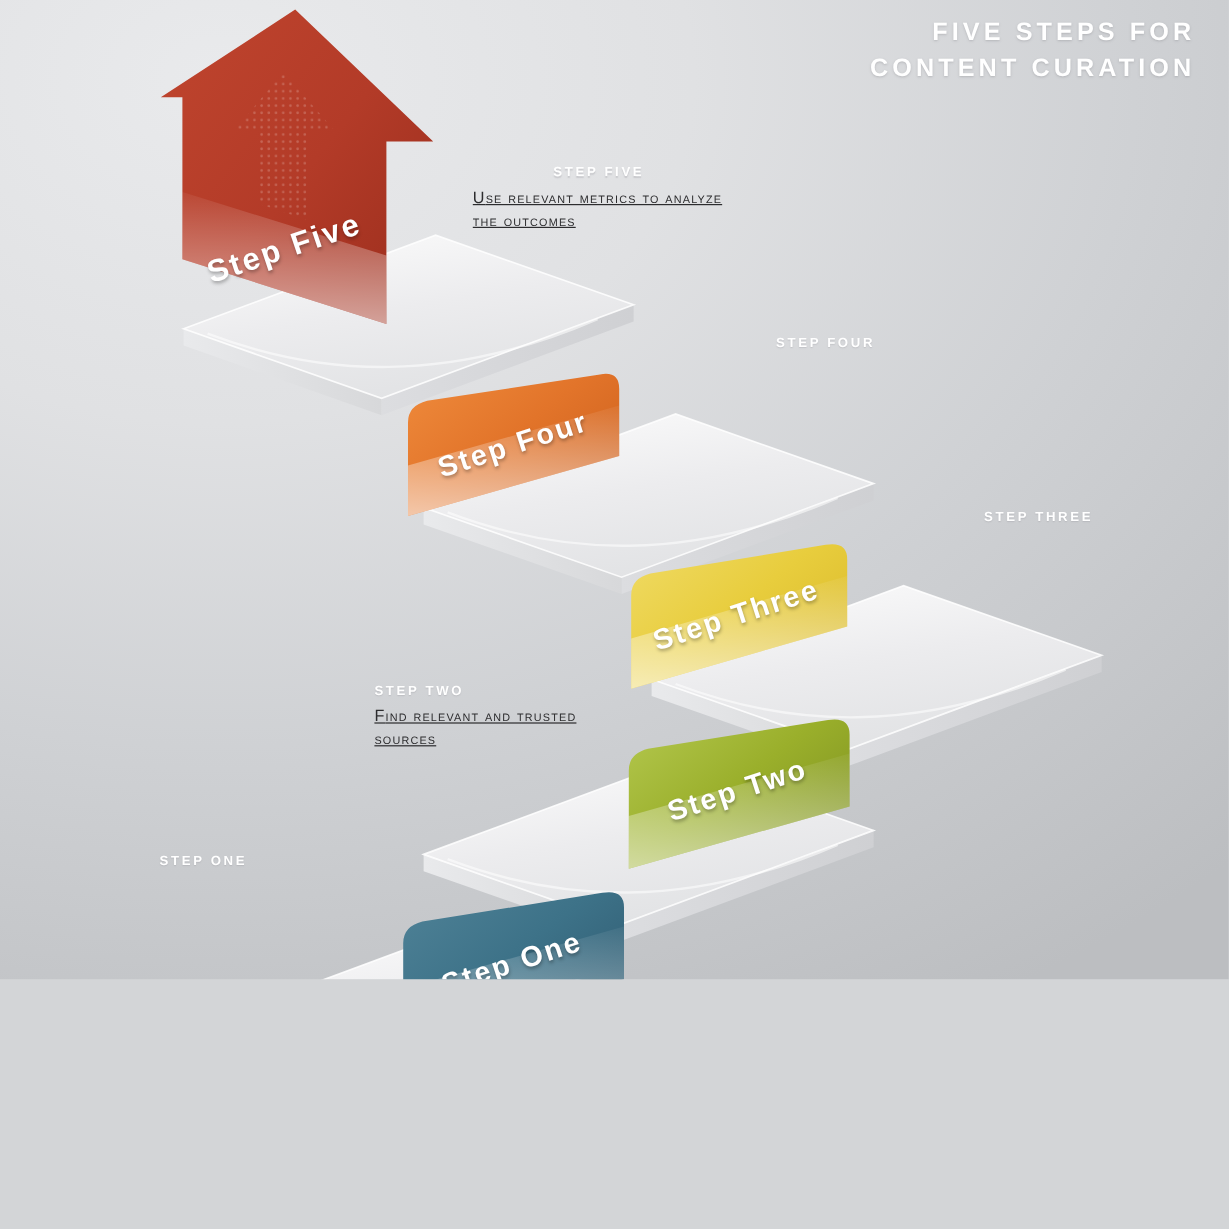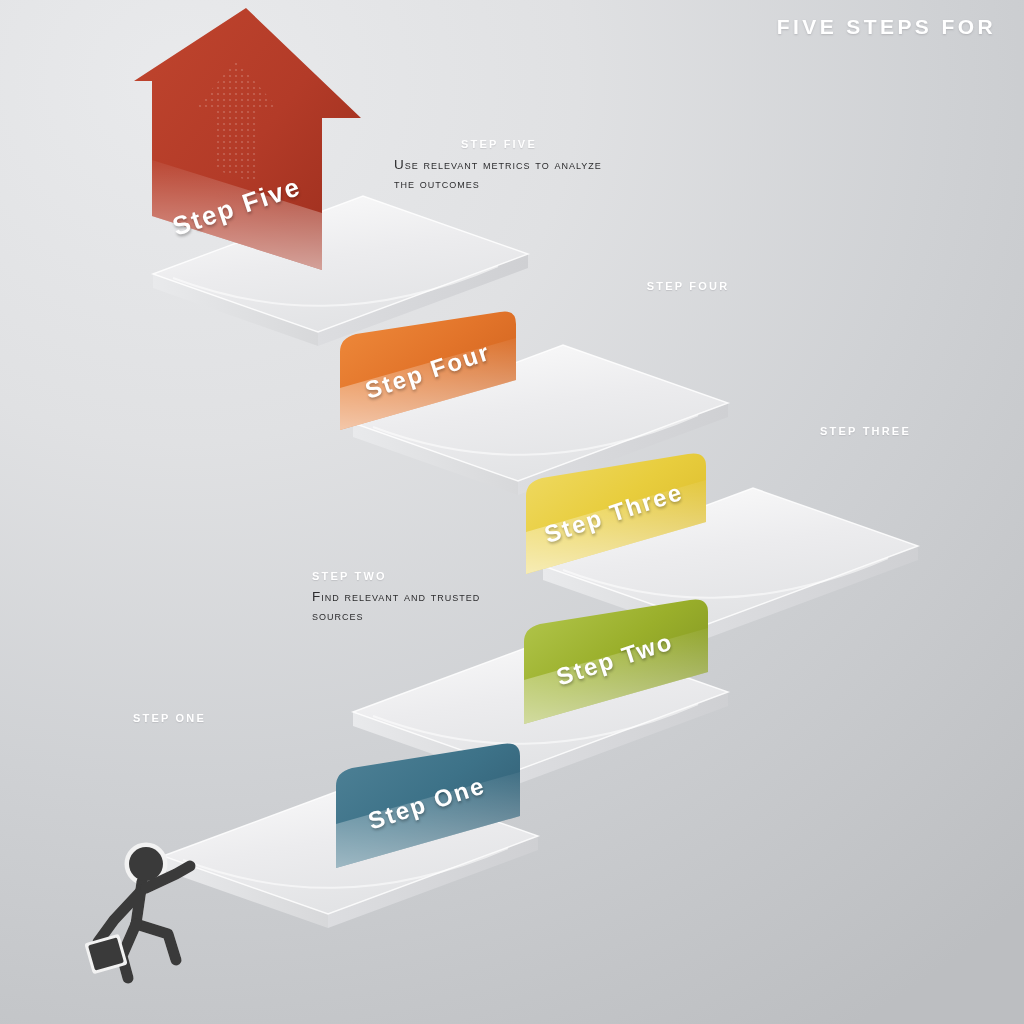--- a/index.html
+++ b/index.html
@@ -2,21 +2,21 @@
 <html><head>
 <meta charset="utf-8">
 <style>
   html,body{margin:0;padding:0;}
   body{
     width:1024px;height:1024px;overflow:hidden;
     font-family:"Liberation Sans", sans-serif;
     background:#d3d5d7;
   }
   #stage{
-    position:relative;width:1024px;height:1024px;overflow:hidden;
+    position:relative;width:1024px;height:816px;overflow:hidden;
     background:
       radial-gradient(120% 110% at 18% 8%, #e9eaec 0%, #e0e1e3 32%, #cfd1d4 62%, #bcbec1 100%);
   }
   
   #title{
     position:absolute;right:28px;top:12px;
     text-align:right;color:#ffffff;
     font-weight:bold;font-size:21px;letter-spacing:3.4px;
     line-height:30px;text-transform:uppercase;
     text-shadow:0 1px 2px rgba(120,120,125,.35);
@@ -37,34 +37,35 @@
   }
   
   .callout{position:absolute;}
   .callout .kicker{
     color:#ffffff;font-weight:bold;font-size:11px;letter-spacing:2.2px;
     text-transform:uppercase;margin-bottom:5px;
     text-shadow:0 1px 1px rgba(140,140,145,.30);
   }
   .callout .desc{
     color:#2c2c2e;font-size:13.5px;letter-spacing:1.0px;
-    line-height:19px;font-variant:small-caps;text-transform:lowercase;
+    line-height:19px;font-variant:small-caps;text-transform:lowercase;text-decoration:underline;
   }
   .callout .desc::first-letter{text-transform:uppercase;}
   .callout.leftk .kicker{text-align:left;}
   
   #walker{position:absolute;left:84px;top:838px;width:140px;height:160px;}
 </style>
 </head>
 <body>
 
 <div id="stage">
 
   <div id="title">
     <div>Five Steps For</div>
+    <div>Content Curation</div>
   </div>
 
   <div class="step">
 
     <div class="slab" style="left:118px;top:196px;">
       <svg width="430" height="150" viewBox="0 0 430 150">
         <defs>
           <linearGradient id="p5top" x1="0" y1="0" x2="0.45" y2="1">
             <stop offset="0" stop-color="#fdfdfd"></stop>
               <stop offset=".55" stop-color="#ececee"></stop>

